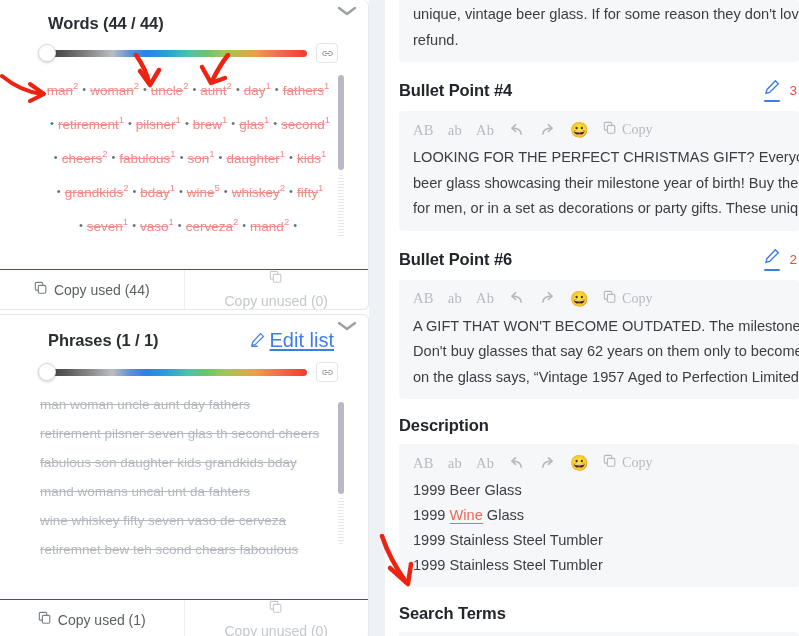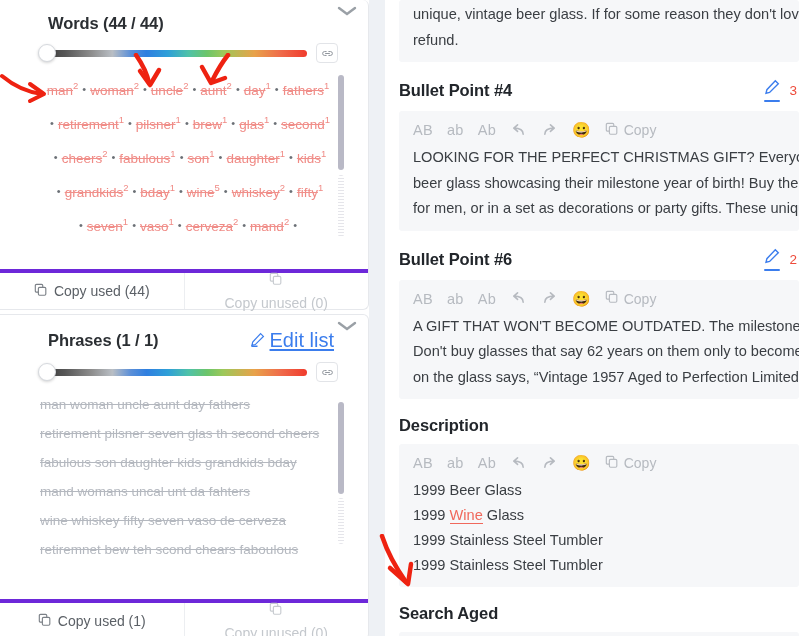--- a/index.html
+++ b/index.html
@@ -160,21 +160,21 @@
   .pscroll { position:absolute; right: 2px; top: 12px; width:6px; height: 158px; }
   .pscroll .thumb { position:absolute; top:0; left:0; width:6px; height:92px; background:#b9b9c6; border-radius:3px; }
   .pscroll .dotted { position:absolute; top:96px; left:0; width:6px; height:46px;
     background: repeating-linear-gradient(to bottom, #e5e5ea 0 1px, transparent 1px 3px); border-radius:3px; }
 
   .copy-row {
     position: absolute;
     left: 0; right: 0; bottom: 0;
     height: 40px;
     display: flex;
-    border-top: 4px solid #6d28d9;
+    border-top: 1px solid #6d28d9;
   }
   .copy-btn {
     flex: 1;
     display: flex; align-items: center; justify-content: center;
     gap: 6px;
     font-size: 14px;
     color: #5b6066;
     cursor: pointer;
   }
   .copy-btn.disabled { color: #c4c8cd; cursor: default; }
@@ -212,21 +212,21 @@
     padding: 7px 0 9px 14px;
   }
   .toolbar {
     display: flex; align-items: center;
     gap: 14px;
     height: 24px;
     color: #b6bac0;
     font-size: 14px;
     margin-bottom: 3px;
   }
-  .tb { cursor: pointer; display:flex; align-items:center; }
+  .tb { cursor: pointer; display:flex; align-items:center;font-family:Liberation Serif, serif; }
   .tb-ab { font-size: 14.5px; letter-spacing: .3px; }
   .tb-copy { display:flex; align-items:center; gap:5px; }
   .tb-emoji { font-size: 15px; color: initial; }
 
   .ftext {
     font-size: 14.6px;
     line-height: 25.5px;
     color: #3a3e43;
     white-space: nowrap;
   }
@@ -487,21 +487,21 @@
       </div>
       <div class="desc-lines" id="description-lines">
           <div class="ftext wrapline"><span>1999 Beer Glass</span></div>
           <div class="ftext wrapline"><span>1999 </span><span class="red-underline">Wine</span><span> Glass</span></div>
           <div class="ftext wrapline"><span>1999 Stainless Steel Tumbler</span></div>
           <div class="ftext wrapline"><span>1999 Stainless Steel Tumbler</span></div>
         </div>
     </div>
 
     <div class="sect-head">
-      <div class="sect-title">Search Aged</div>
+      <div class="sect-title">Search Terms</div>
     </div>
     <div class="field">
       
       
     </div>
   </div>
 
   <svg class="annot" style="left:0px; top:70px;" width="60" height="45" viewBox="0 0 60 45">
     <path d="M2 6 C14 16 26 22 42 24" stroke="#ee2211" stroke-width="4" fill="none" stroke-linecap="round"></path>
     <path d="M30 14 L44 24 L30 31" stroke="#ee2211" stroke-width="4" fill="none" stroke-linecap="round" stroke-linejoin="round"></path>

